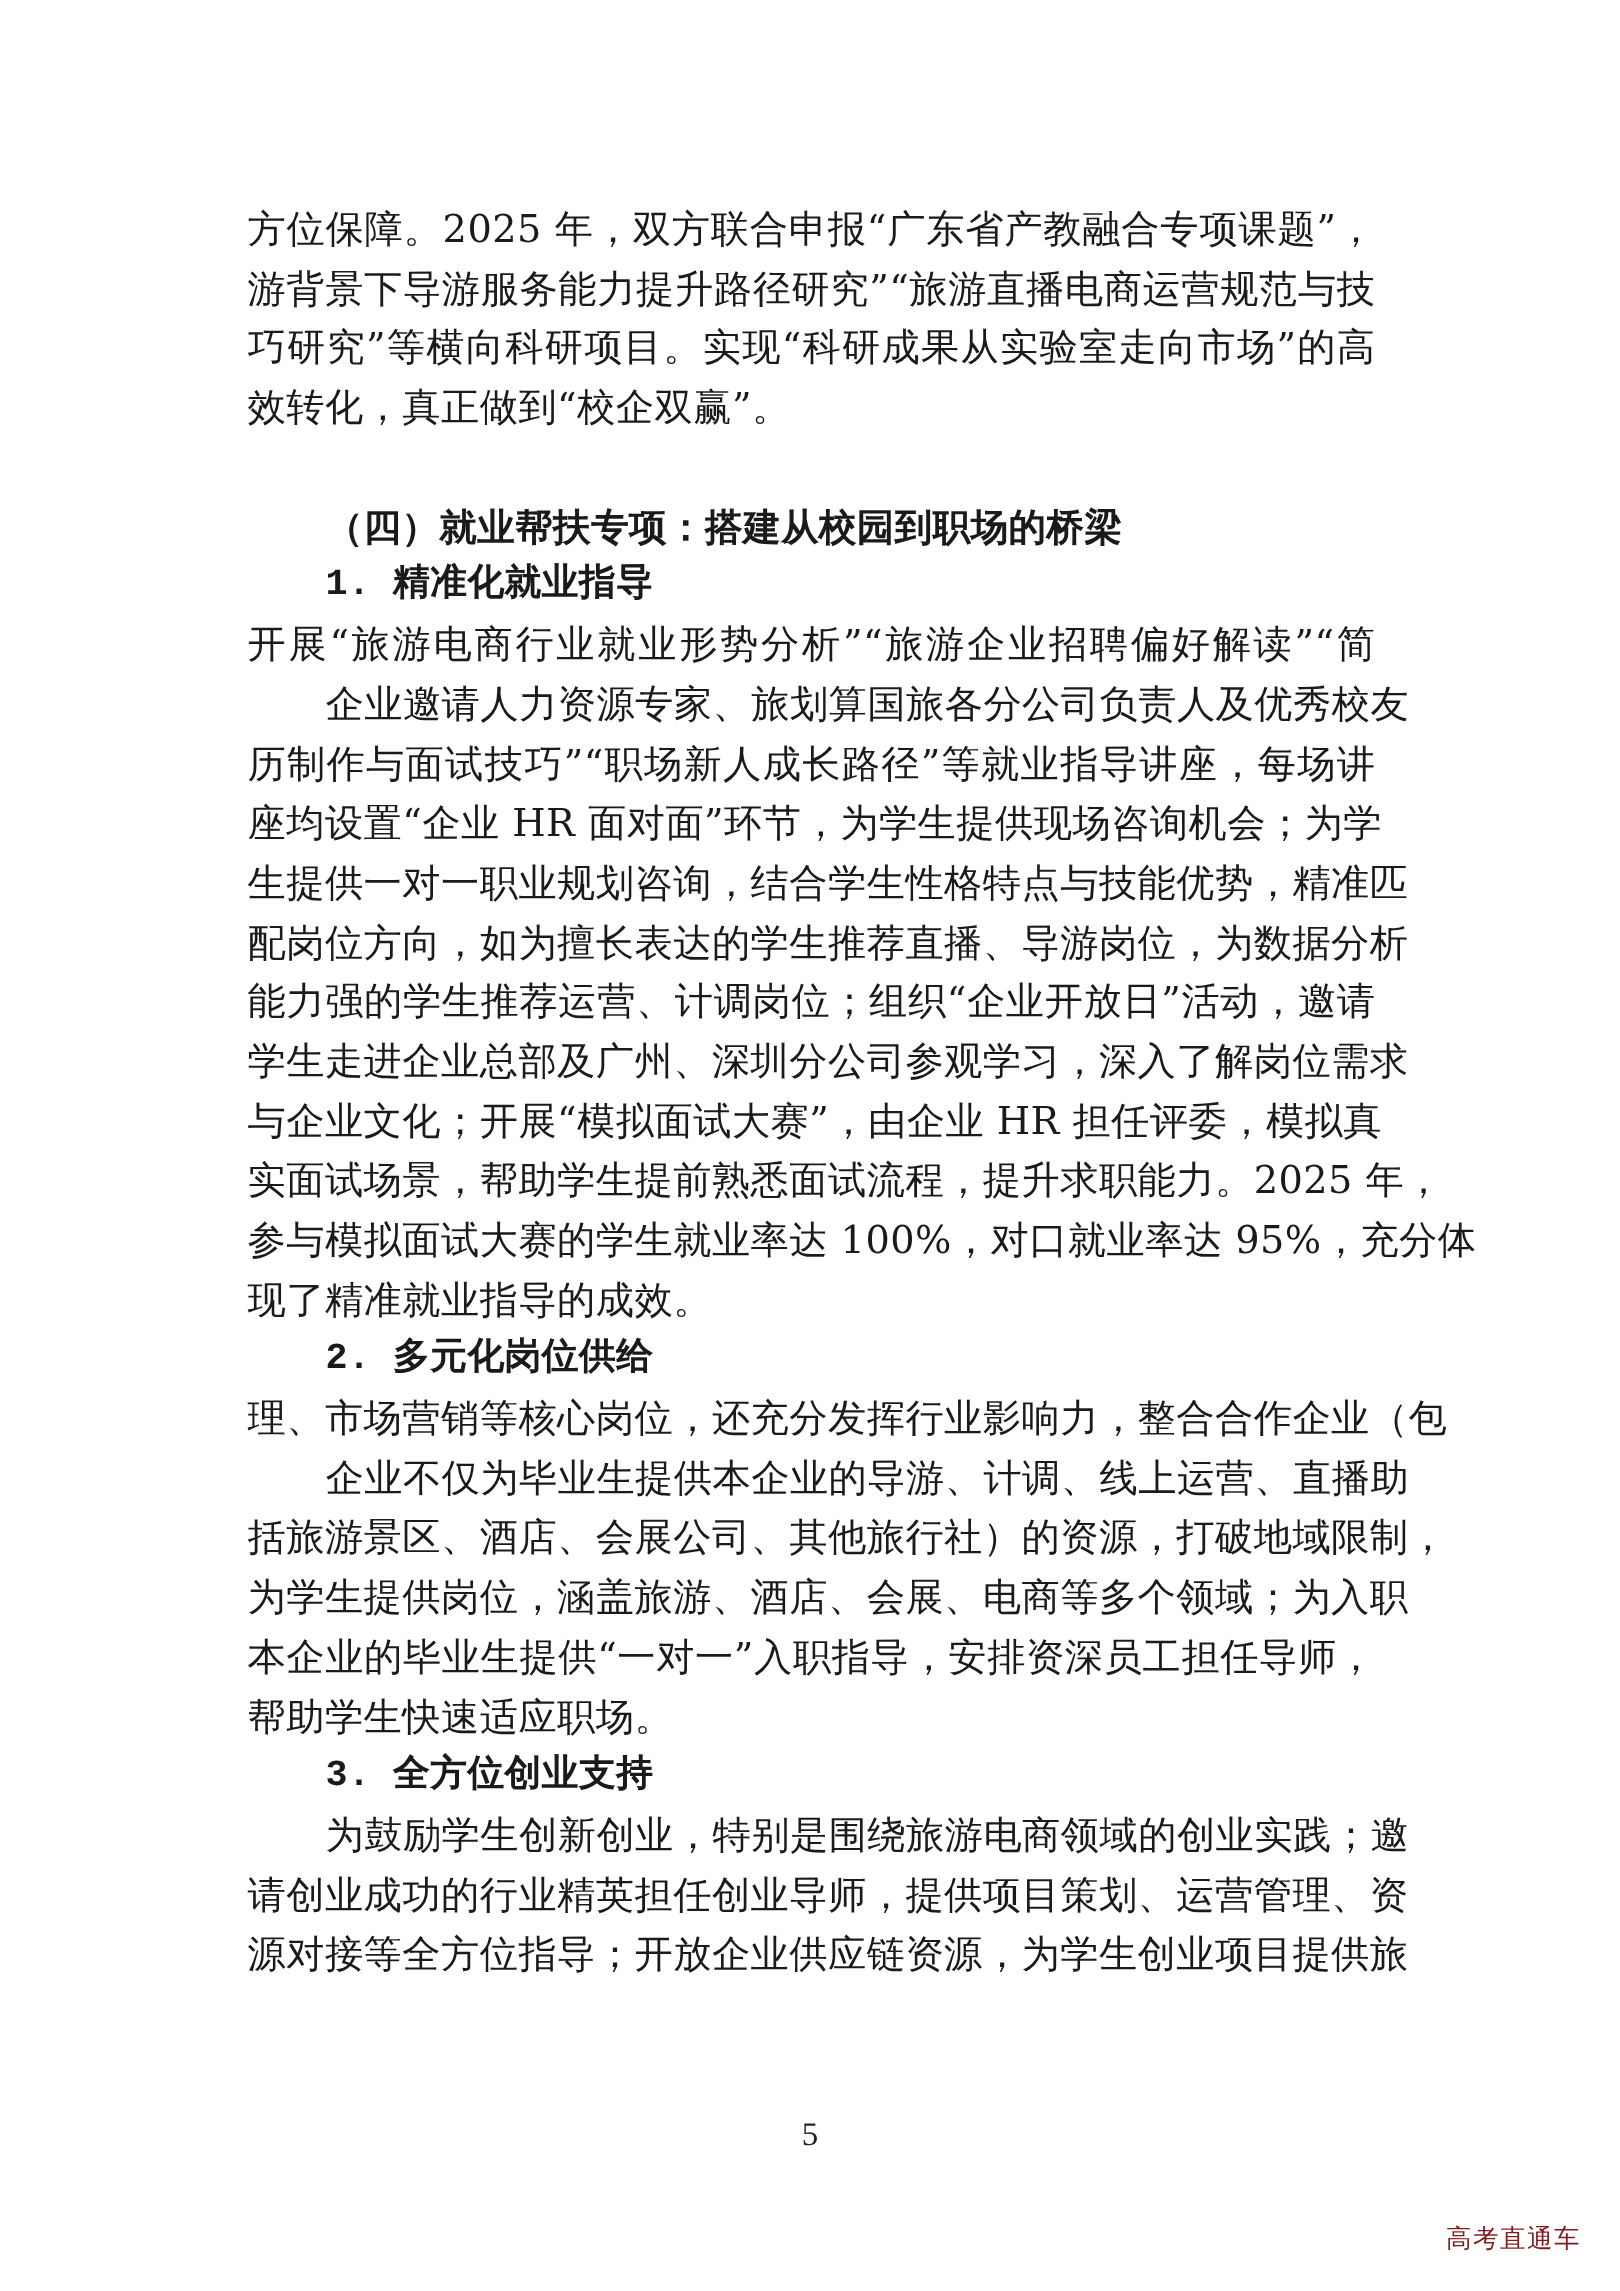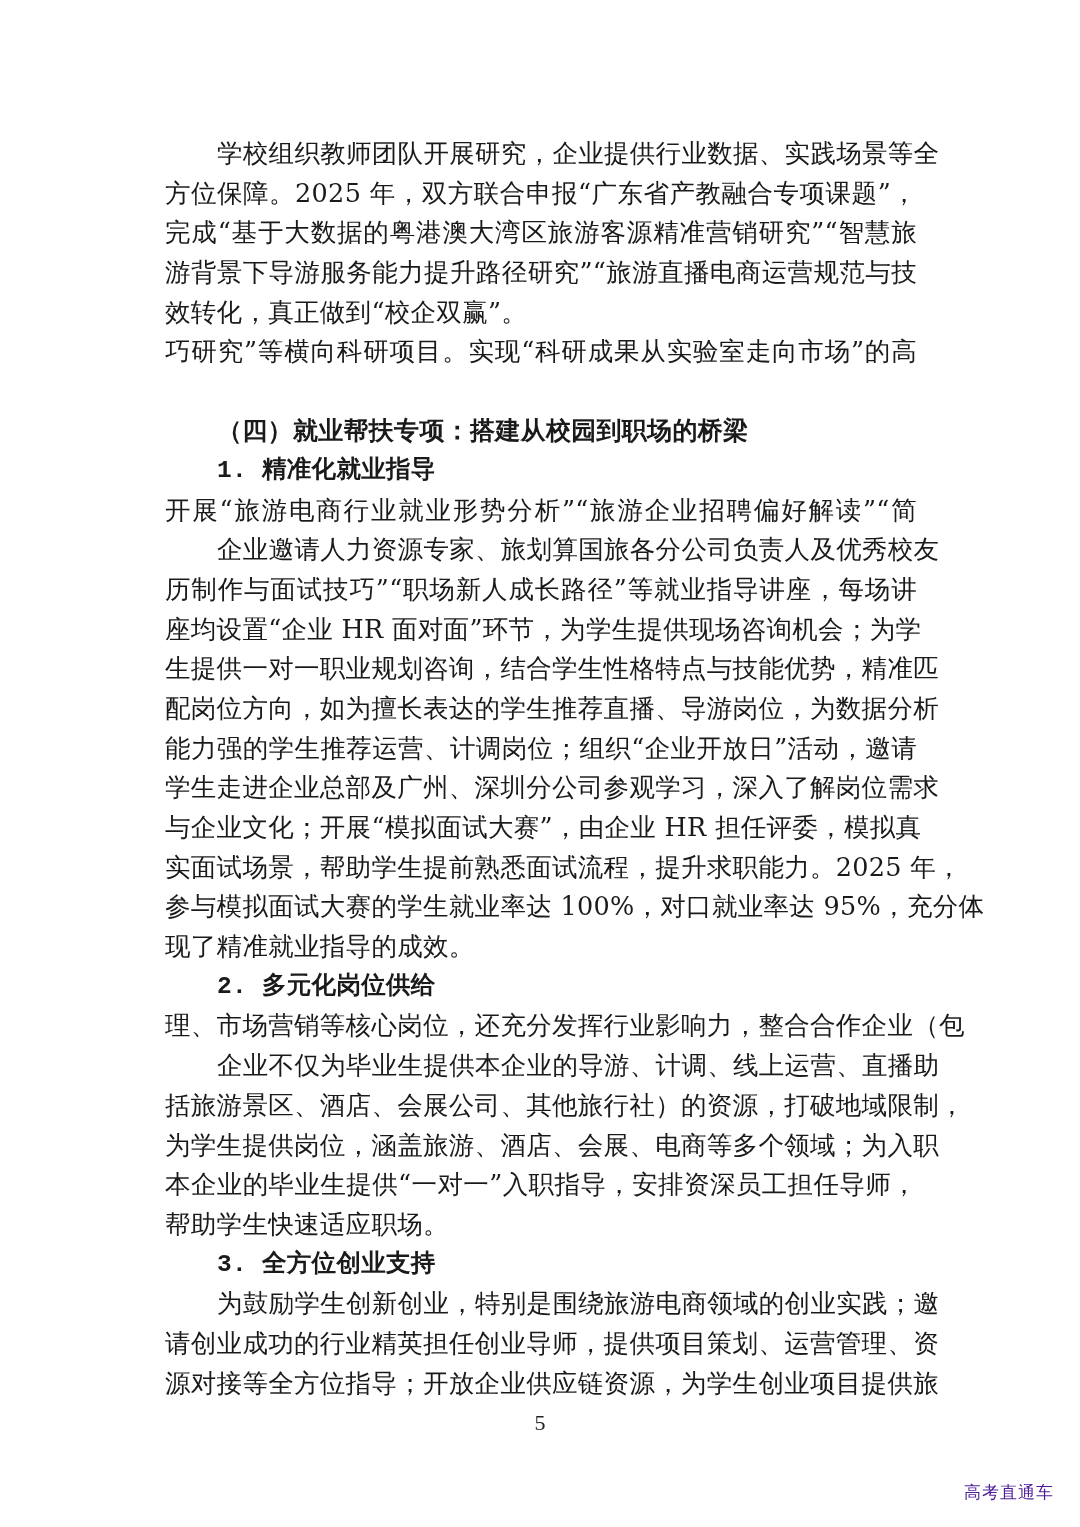--- a/index.html
+++ b/index.html
@@ -59,37 +59,35 @@
     text-align: center;
     font-size: 22px;
     font-family: "Liberation Serif", "DejaVu Serif", serif;
     color: #222;
   }
   .watermark {
     position: absolute;
     right: 26px;
     top: 1481px;
     font-size: 17px;
-    color: #4c1d95;
+    color: #7f1d1d;
     font-family: "DejaVu Sans", "Liberation Sans", sans-serif;
     letter-spacing: 1px;
   }
 </style>
 </head>
 <body>
 
 <div class="page">
 
   <div>
-    <div class="line indent">学校组织教师团队开展研究，企业提供行业数据、实践场景等全</div>
     <div class="line">方位保障。2025 年，双方联合申报“广东省产教融合专项课题”，</div>
-    <div class="line">完成“基于大数据的粤港澳大湾区旅游客源精准营销研究”“智慧旅</div>
     <div class="line">游背景下导游服务能力提升路径研究”“旅游直播电商运营规范与技</div>
+    <div class="line">巧研究”等横向科研项目。实现“科研成果从实验室走向市场”的高</div>
     <div class="line last">效转化，真正做到“校企双赢”。</div>
-    <div class="line">巧研究”等横向科研项目。实现“科研成果从实验室走向市场”的高</div>
   </div>
 
   <div class="line heading-section">（四）就业帮扶专项：搭建从校园到职场的桥梁</div>
 
   <div>
     <div class="line heading-sub">1. 精准化就业指导</div>
     <div class="line">开展“旅游电商行业就业形势分析”“旅游企业招聘偏好解读”“简</div>
     <div class="line indent">企业邀请人力资源专家、旅划算国旅各分公司负责人及优秀校友</div>
     <div class="line">历制作与面试技巧”“职场新人成长路径”等就业指导讲座，每场讲</div>
     <div class="line">座均设置“企业 HR 面对面”环节，为学生提供现场咨询机会；为学</div>

